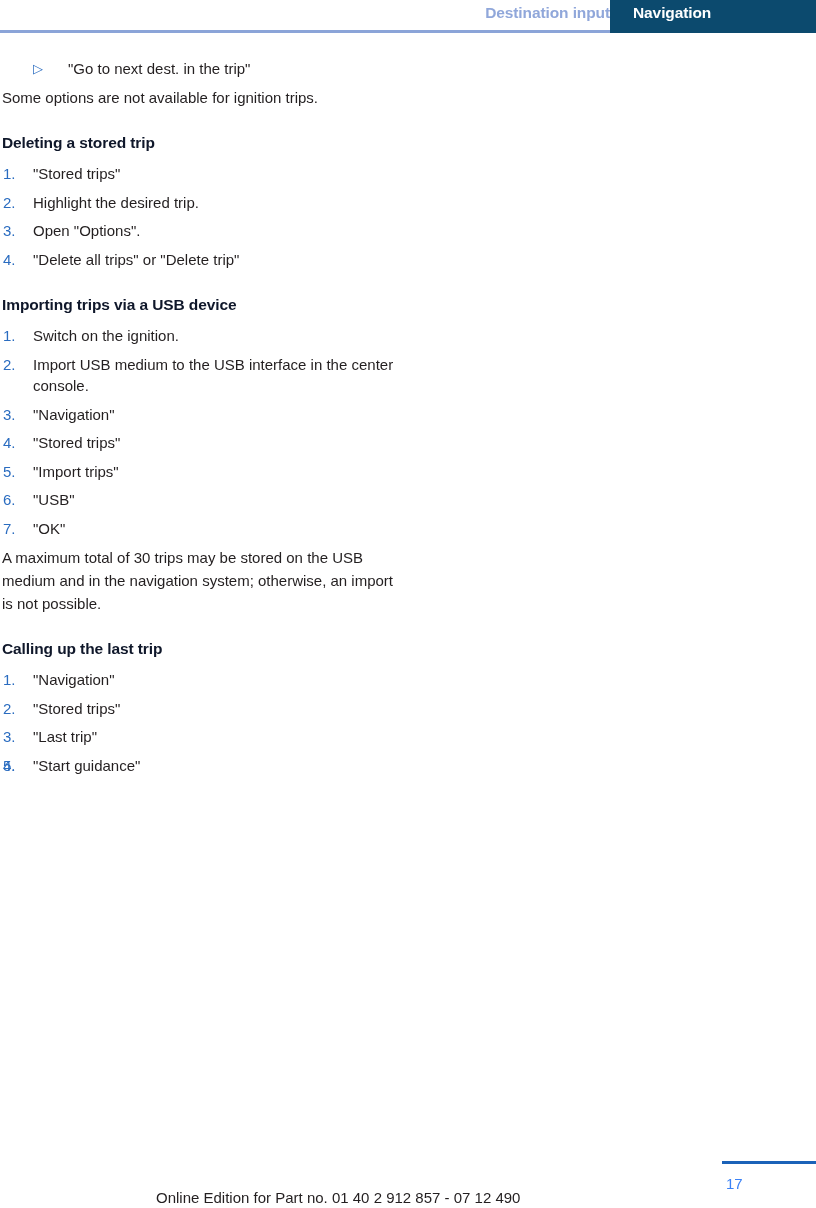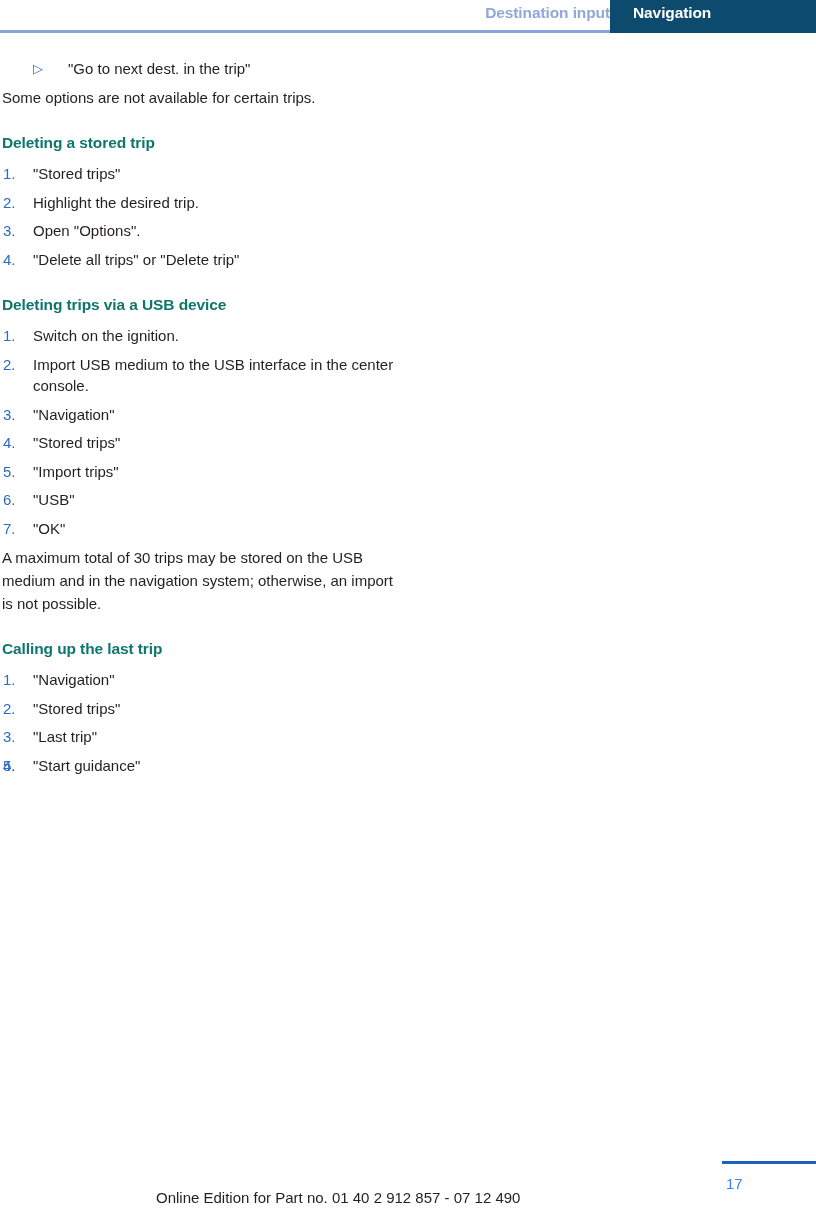--- a/index.html
+++ b/index.html
@@ -88,21 +88,21 @@
   .para {
     font-size: 15px;
     line-height: 23px;
     color: #231f20;
     margin: 0;
   }
 
   h2.section-title {
     font-size: 15.5px;
     font-weight: bold;
-    color: #0f766e;
+    color: #0f172a;
     margin: 0;
     line-height: 20px;
     letter-spacing: -0.1px;
   }
 
   ol.steps {
     list-style: none;
     margin: 0;
     padding: 0;
   }
@@ -164,36 +164,36 @@
   </div>
 </div>
 
 <div class="content">
 
   <div class="bullet-item">
     <span class="bullet-glyph">▷</span>
     <span>"Go to next dest. in the trip"</span>
   </div>
 
-  <p class="para">Some options are not available for certain trips.</p>
+  <p class="para">Some options are not available for ignition trips.</p>
 
   <div class="gap-lg"></div>
 
   <h2 class="section-title">Deleting a stored trip</h2>
   <div class="gap-sm"></div>
   <ol class="steps">
     <li><span class="num">1.</span><span>"Stored trips"</span></li>
     <li><span class="num">2.</span><span>Highlight the desired trip.</span></li>
     <li><span class="num">3.</span><span>Open "Options".</span></li>
     <li><span class="num">4.</span><span>"Delete all trips" or "Delete trip"</span></li>
   </ol>
 
   <div class="gap-md"></div>
 
-  <h2 class="section-title">Deleting trips via a USB device</h2>
+  <h2 class="section-title">Importing trips via a USB device</h2>
   <div class="gap-sm"></div>
   <ol class="steps">
     <li><span class="num">1.</span><span>Switch on the ignition.</span></li>
     <li><span class="num">2.</span><span>Import USB medium to the USB interface in the center console.</span></li>
     <li><span class="num">3.</span><span>"Navigation"</span></li>
     <li><span class="num">4.</span><span>"Stored trips"</span></li>
     <li><span class="num">5.</span><span>"Import trips"</span></li>
     <li><span class="num">6.</span><span>"USB"</span></li>
     <li><span class="num">7.</span><span>"OK"</span></li>
   </ol>

